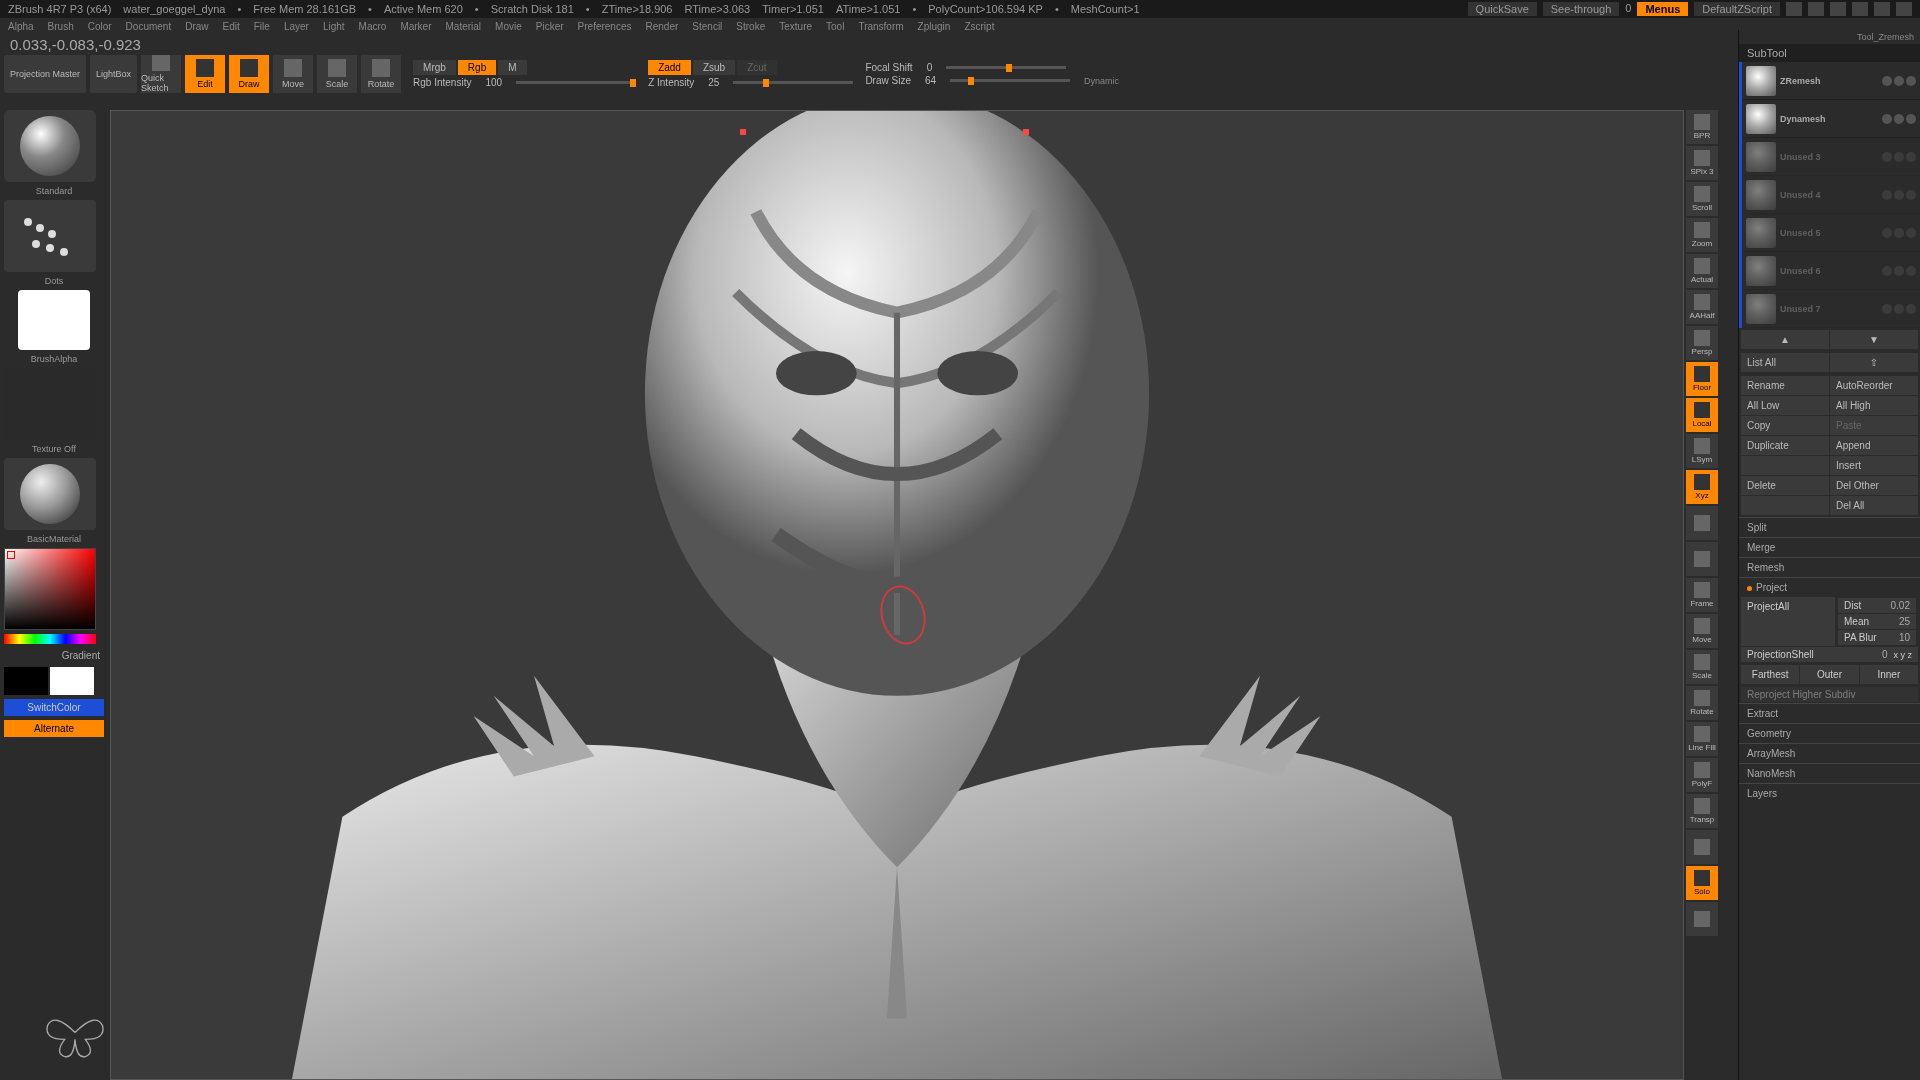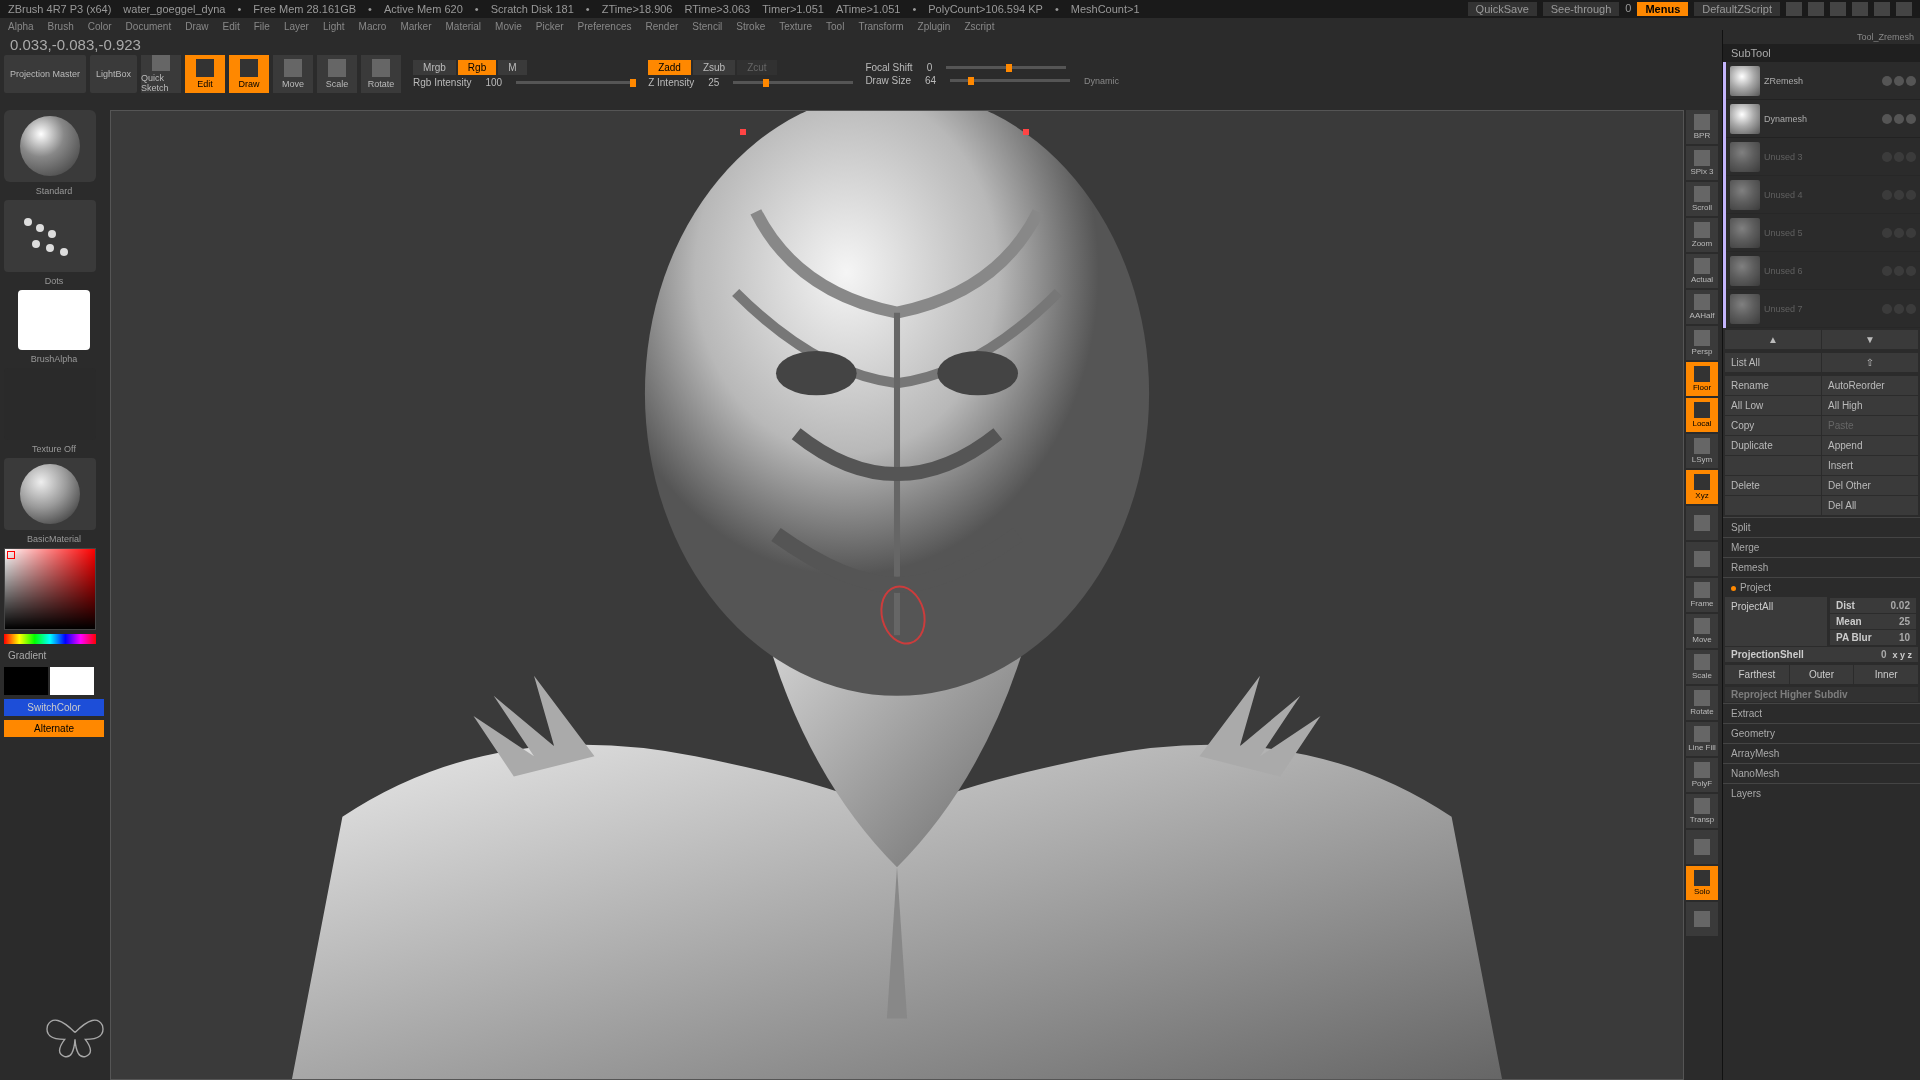--- a/index.html
+++ b/index.html
@@ -44,58 +44,58 @@
 .left-panel .swatch { width: 92px; height: 72px; background: #3a3a3a; border-radius: 4px; display: flex; align-items: center; justify-content: center; }
 .left-panel .swatch.round { border-radius: 6px; }
 .left-panel .swatch .sphere { width: 60px; height: 60px; border-radius: 50%; background: radial-gradient(circle at 35% 30%, #fff, #888 40%, #333); }
 .left-panel .swatch .dots { width: 60px; height: 44px; position: relative; }
 .left-panel .swatch .dots span { position: absolute; width: 8px; height: 8px; border-radius: 50%; background: #ddd; }
 .left-panel .label { font-size: 9px; color: #999; text-align: center; }
 .left-panel .swatch.white-sq { background: #fff; width: 72px; height: 60px; margin: 0 auto; }
 .left-panel .swatch.dark { background: #2a2a2a; }
 .left-panel .color-picker { width: 92px; height: 82px; background: linear-gradient(to right, #fff, #f00), linear-gradient(to bottom, transparent, #000); background-blend-mode: multiply; position: relative; border: 1px solid #444; }
 .left-panel .hue-bar { width: 92px; height: 10px; background: linear-gradient(to right, #f00,#ff0,#0f0,#0ff,#00f,#f0f,#f00); }
-.left-panel .grad-label { font-size: 10px; color: #aaa; padding: 2px 4px; }
+.left-panel .grad-label { font-size: 10px; color: #aaa; padding: 2px 4px; text-align: right; }
 .left-panel .bw-row { display: flex; gap: 2px; }
 .left-panel .bw-row div { width: 44px; height: 28px; }
 .left-panel .btn-row { background: #1d4ed8; padding: 3px; font-size: 10px; text-align: center; }
 .left-panel .btn-row.orange { background: #ff8800; color: #000; }
 
 
 .canvas { position: absolute; left: 110px; top: 110px; right: 236px; bottom: 0; background: #3a3a3a; border: 1px solid #555; overflow: hidden; display:flex; align-items:center; justify-content:center;}
 .canvas .sym-dot { position: absolute; width: 6px; height: 6px; background: #f44; top: 18px; }
 .canvas .brush-cursor { position: absolute; width: 44px; height: 60px; border: 2px solid rgba(255,50,50,0.7); border-radius: 50%; top: 49%; left: 49%; transform: rotate(-15deg); }
 .canvas svg { width: 100%; height: 100%; }
 
 
 .right-icons { position: absolute; right: 200px; top: 110px; width: 34px; display: flex; flex-direction: column; gap: 2px; }
 .right-icons .ribtn { width: 32px; height: 34px; background: #3a3a3a; display: flex; flex-direction: column; align-items: center; justify-content: center; font-size: 8px; color: #bbb; }
 .right-icons .ribtn.active { background: #ff8800; color: #000; }
 .right-icons .ribtn .ico { width: 16px; height: 16px; background: #666; margin-bottom: 1px; }
 .right-icons .ribtn.active .ico { background: #333; }
 
 
-.right-panel { position: absolute; right: 0; top: 30px; width: 198px; bottom: 0; background: #2b2b2b; border-left: 1px solid #111; display: flex; flex-direction: column; }
+.right-panel { position: absolute; right: 0; top: 30px; width: 182px; bottom: 0; background: #2b2b2b; border-left: 1px solid #111; display: flex; flex-direction: column; }
 .right-panel .hdr { background: #1f1f1f; padding: 3px 8px; font-size: 11px; color: #aaa; }
-.subtool-list { border-left: 3px solid #c4b5fd; }
+.subtool-list { border-left: 3px solid #1d4ed8; font-weight: bold; }
 .subtool-row { height: 38px; display: flex; align-items: center; padding: 2px 4px; gap: 4px; border-bottom: 1px solid #222; }
 .subtool-row.dim { opacity: 0.4; }
 .subtool-row .thumb { width: 30px; height: 30px; background: radial-gradient(circle at 40% 35%, #fff, #aaa 45%, #555); border-radius: 2px; }
 .subtool-row .nm { flex: 1; font-size: 9px; color: #aaa; }
 .subtool-row .eyes { display: flex; gap: 2px; }
 .subtool-row .eyes span { width: 10px; height: 10px; background: #555; border-radius: 50%; }
 
 .btn-grid { display: grid; grid-template-columns: 1fr 1fr; gap: 1px; padding: 2px; }
 .btn-grid .pb { background: #3a3a3a; padding: 4px 6px; font-size: 10px; color: #bbb; }
 .btn-grid .pb.dim { color: #666; }
 .btn-grid .pb.arrow { text-align: center; }
 
 .section-hdr { padding: 4px 8px; font-size: 10px; color: #aaa; border-top: 1px solid #444; }
 .section-hdr.dot::before { content: ""; display: inline-block; width: 5px; height: 5px; background: #ff8800; border-radius: 50%; margin-right: 4px; vertical-align: middle; }
-.slider-row { display: flex; align-items: center; padding: 2px 6px; font-size: 10px; background: #3a3a3a; margin: 1px 2px; font-weight: bold; }
+.slider-row { display: flex; align-items: center; padding: 2px 6px; font-size: 10px; background: #3a3a3a; margin: 1px 2px; }
 .slider-row .sl { flex: 1; }
 .slider-row .val { color: #aaa; }
 
 .tri-btns { display: flex; gap: 1px; padding: 2px; }
 .tri-btns .tb { flex: 1; background: #3a3a3a; padding: 4px; text-align: center; font-size: 10px; }
 
 .butterfly { position: absolute; left: 40px; bottom: 20px; width: 70px; height: 55px; opacity: 0.7; }
 </style>
 </head>
 <body>

